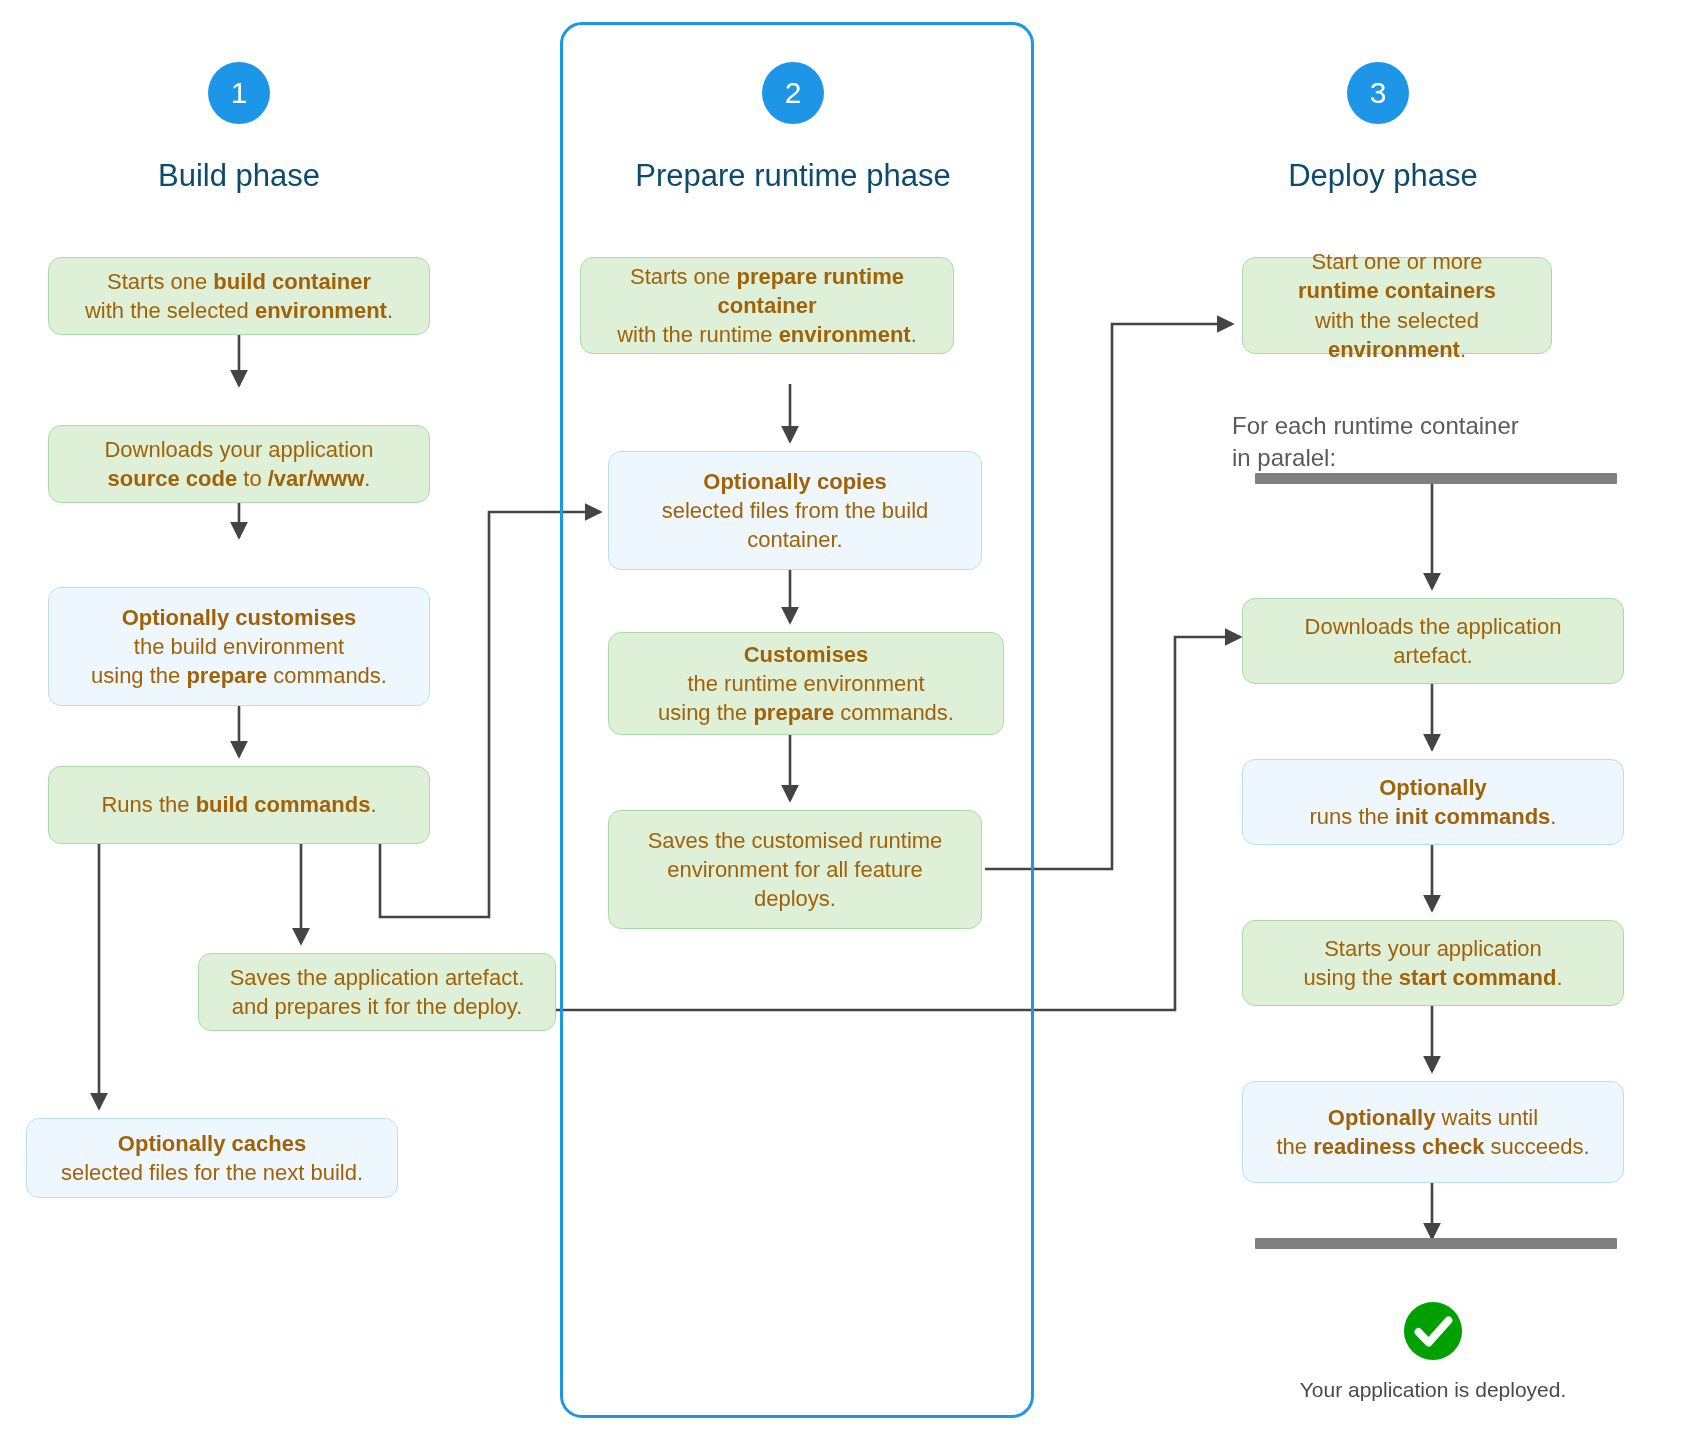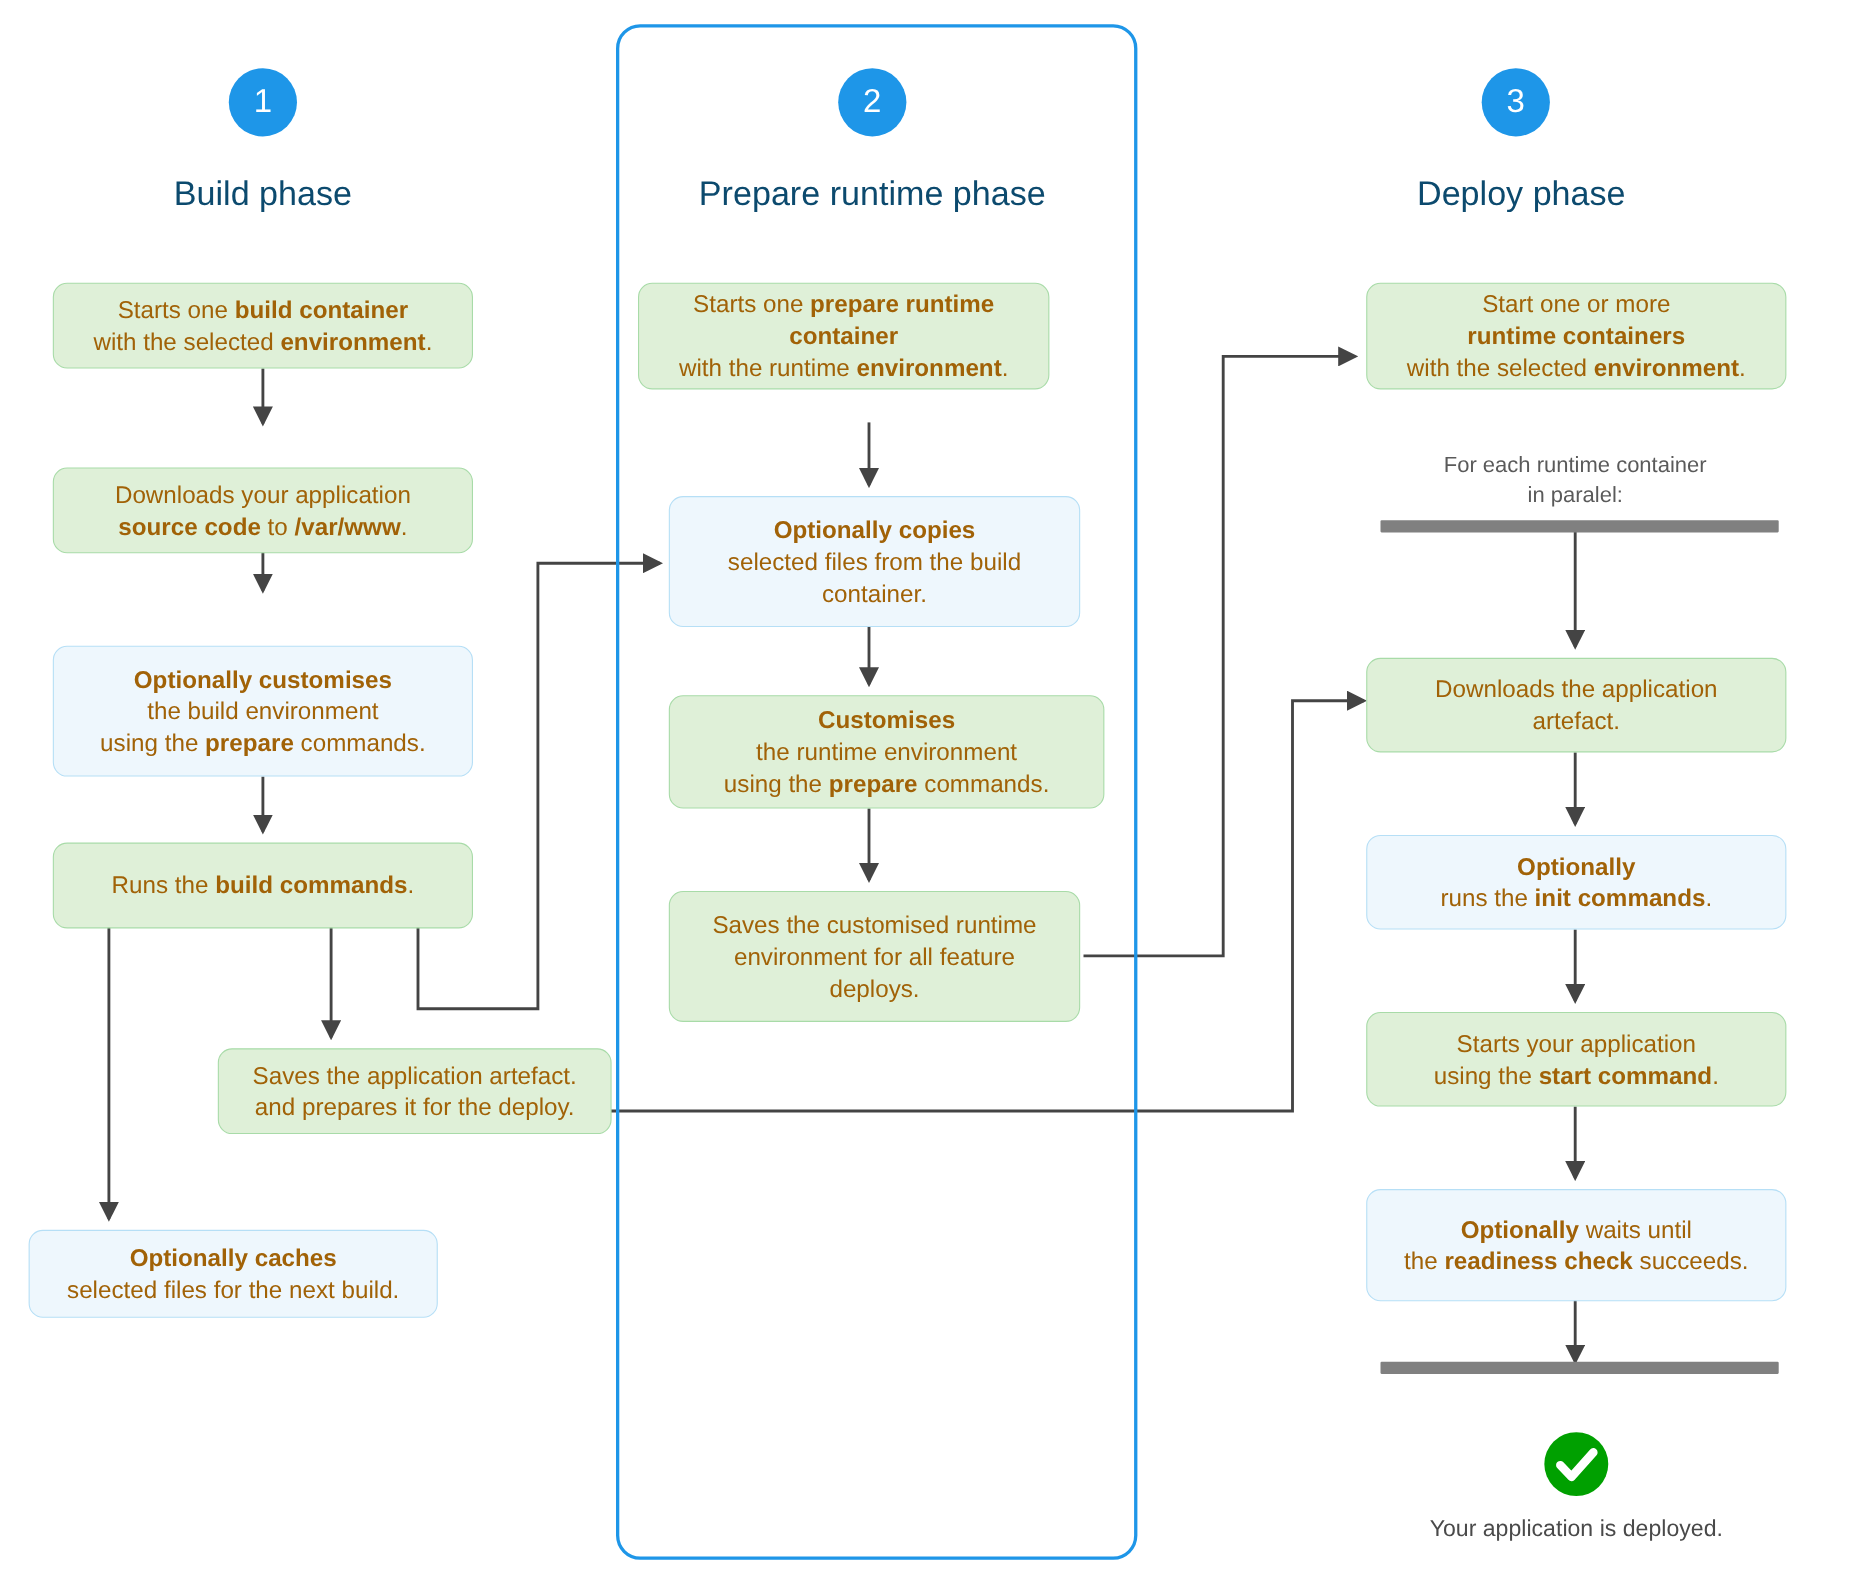--- a/index.html
+++ b/index.html
@@ -77,22 +77,22 @@
   }
   .step.blue {
     background: #eef7fd;
     border: 1.5px solid #b6dff6;
   }
   .step b { font-weight: bold; }
 
   
   .note {
     position: absolute;
-    text-align: center;
-    font-size: 20px;
+    text-align: left;
+    font-size: 24px;
     line-height: 1.35;
     color: #5a5a5a;
   }
   .sync-bar {
     position: absolute;
     height: 11px;
     background: #808080;
     border-radius: 1px;
   }
 
@@ -191,21 +191,21 @@
       <span><b>Customises</b><br><span>the runtime environment</span><br><span>using the </span><b>prepare</b><span> commands.</span></span>
     </div>
 
   <div class="step green" style="left:608px; top:810px; width:374px; height:119px;">
       <span><span>Saves the customised runtime</span><br><span>environment for all feature</span><br><span>deploys.</span></span>
     </div>
 
   <div class="phase-badge" style="left:1347px; top:62px;">3</div>
   <div class="phase-title" style="left:1203px; top:158px; width:360px;">Deploy phase</div>
 
-  <div class="step green" style="left:1242px; top:257px; width:382px; height:97px;">
+  <div class="step green" style="left:1242px; top:257px; width:310px; height:97px;">
       <span><span>Start one or more</span><br><b>runtime containers</b><br><span>with the selected </span><b>environment</b><span>.</span></span>
     </div>
 
   <div class="note" style="left:1232px; top:410px; width:400px;">
     <span>For each runtime container</span><br>
     <span>in paralel:</span>
   </div>
 
   <div class="sync-bar" style="left:1255px; top:473px; width:362px;"></div>
 

